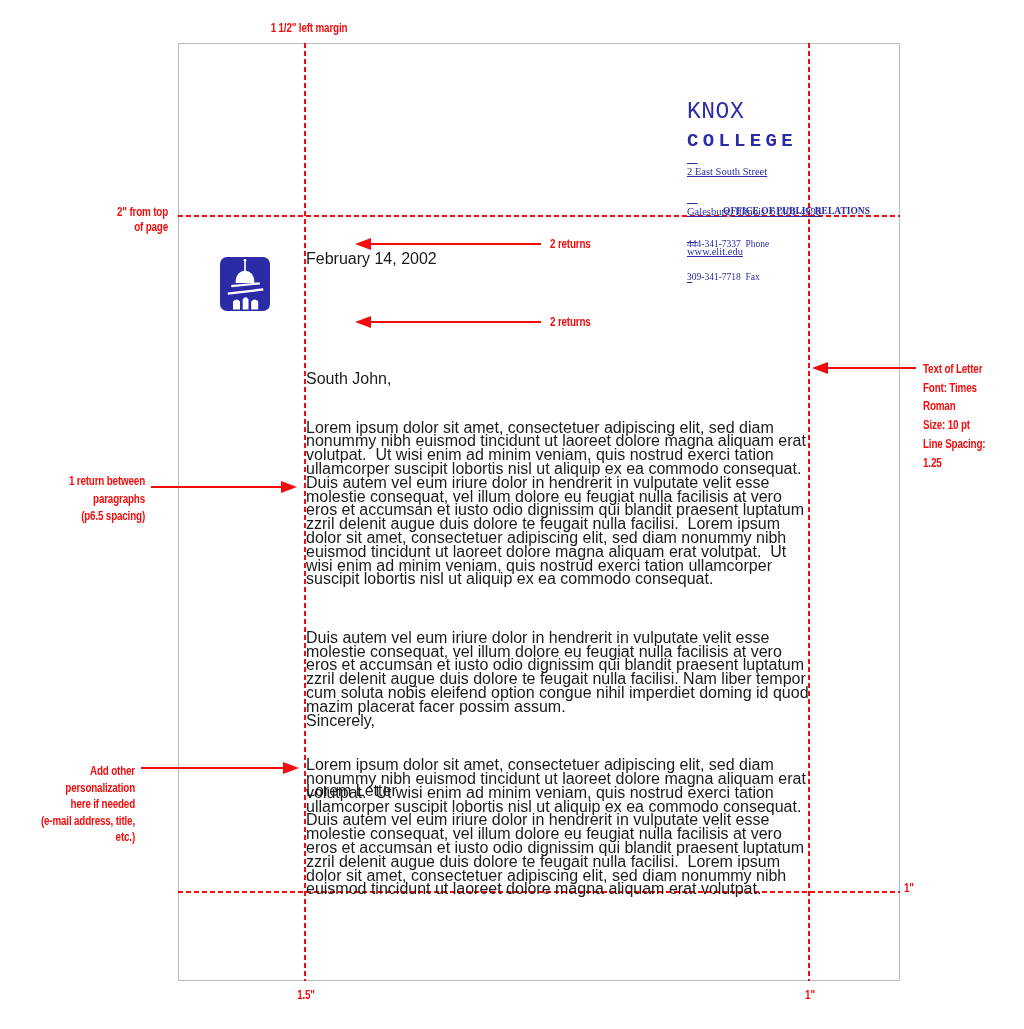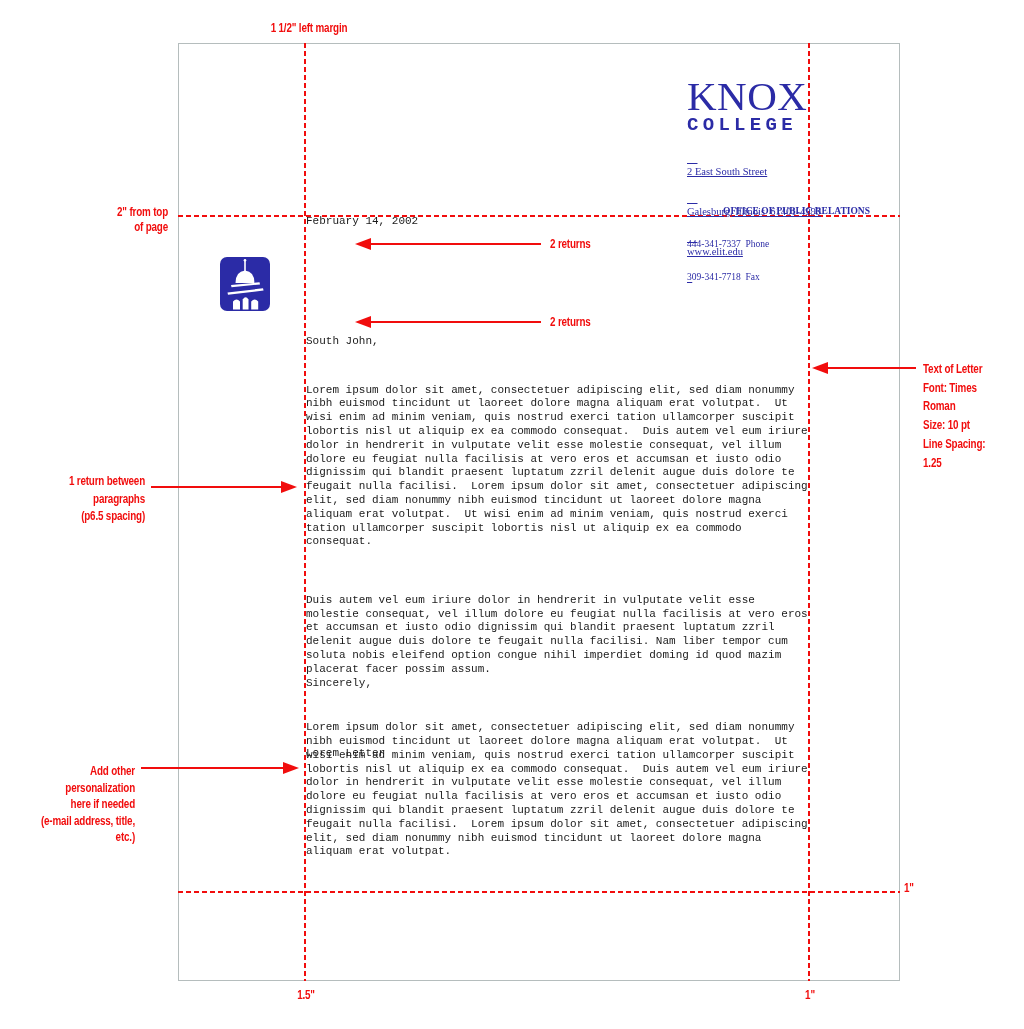--- a/index.html
+++ b/index.html
@@ -8,35 +8,35 @@
           font-family:"Liberation Sans",sans-serif;}
   
   .page{position:absolute;left:178px;top:43px;width:720px;height:936px;
         border:1px solid #b5bdbd;background:#fff;}
   
   .dash-v{position:absolute;width:2px;z-index:3;
           background-image:repeating-linear-gradient(to bottom,var(--red) 0 5px,transparent 5px 8px);}
   .dash-h{position:absolute;height:2px;z-index:3;
           background-image:repeating-linear-gradient(to right,var(--red) 0 5px,transparent 5px 8px);}
   .wordmark{position:absolute;left:687px;top:80px;z-index:4;}
-  .wordmark .knox{font-family:Liberation Serif, serif;font-size:41px;line-height:33px;
-                  letter-spacing:0.5px;color:var(--blue);}
+  .wordmark .knox{font-family:Liberation Mono, monospace;font-size:23px;line-height:33px;
+                  letter-spacing:0.5px;color:var(--blue);margin-top:16px;}
   .wordmark .college{font-family:Liberation Mono, monospace;font-size:19px;font-weight:bold;
                      letter-spacing:4.3px;color:var(--blue);margin-top:1px;}
   .lh-address{position:absolute;left:687px;top:139px;z-index:4;font-family:"Liberation Serif",serif;
               font-size:10.5px;line-height:13.2px;color:var(--blue);white-space:pre-wrap;text-decoration:underline;}
   .lh-office{position:absolute;left:687px;top:184px;z-index:4;font-family:"Liberation Serif",serif;
              font-size:9.5px;line-height:11px;color:var(--blue);white-space:pre-wrap;}
   .lh-office .office-name{font-weight:bold;padding-left:36px;}
   .logo{position:absolute;left:220px;top:257px;z-index:4;}
   .logo .bg{fill:var(--blue);}
   .logo .fg{fill:#ffffff;}
   
-  .ltr{position:absolute;z-index:4;font-family:Liberation Mono, monospace;color:#1a1a1a;
-       font-size:11px;line-height:13.8px;white-space:pre-wrap;}
+  .ltr{position:absolute;z-index:4;font-family:Liberation Sans, sans-serif;color:#1a1a1a;
+       font-size:16px;line-height:13.8px;white-space:pre-wrap;margin-top:37px;}
   .date{left:306px;top:215px;}
   .recipient{left:306px;top:261px;line-height:15px;}
   .salutation{left:306px;top:335px;}
   .body-text{left:306px;top:356px;width:508px;}
   .body-text p{margin:0 0 17px 0;}
   .closing{left:306px;top:677px;}
   .signature{left:306px;top:747px;}
   
   .red-lbl{position:absolute;z-index:5;color:var(--red);font-weight:bold;font-size:12px;
            line-height:15px;letter-spacing:-0.2px;}

